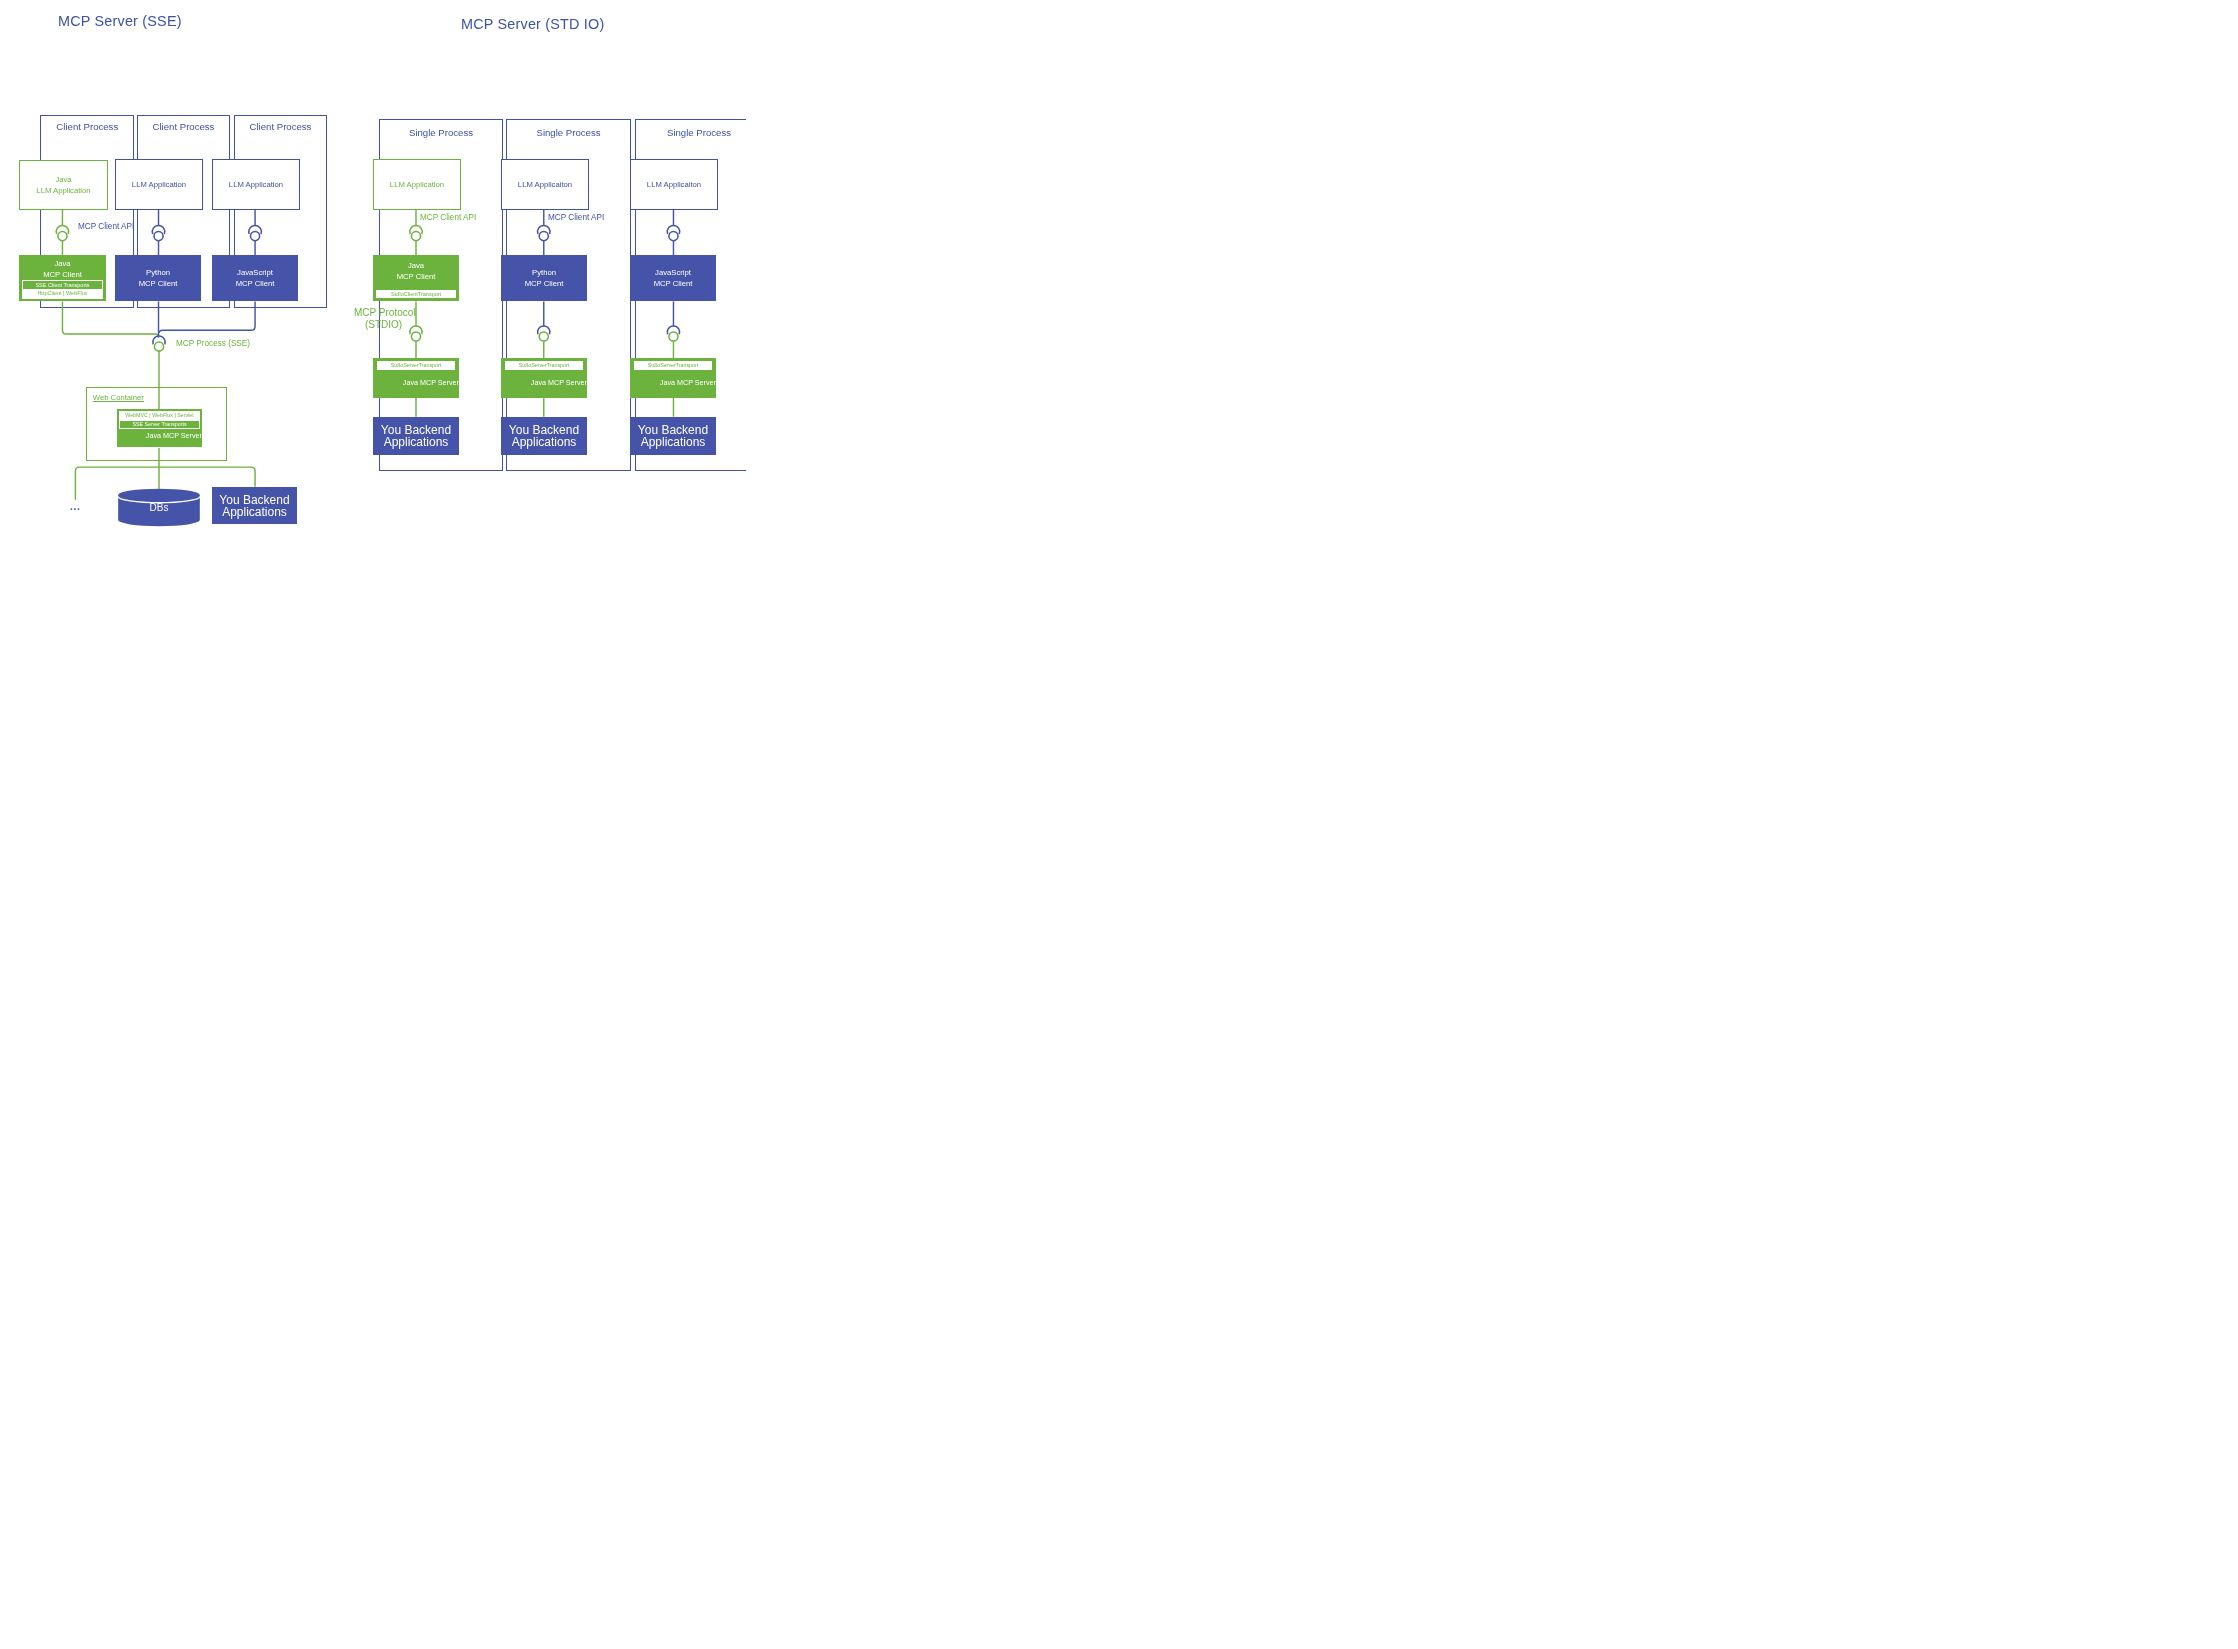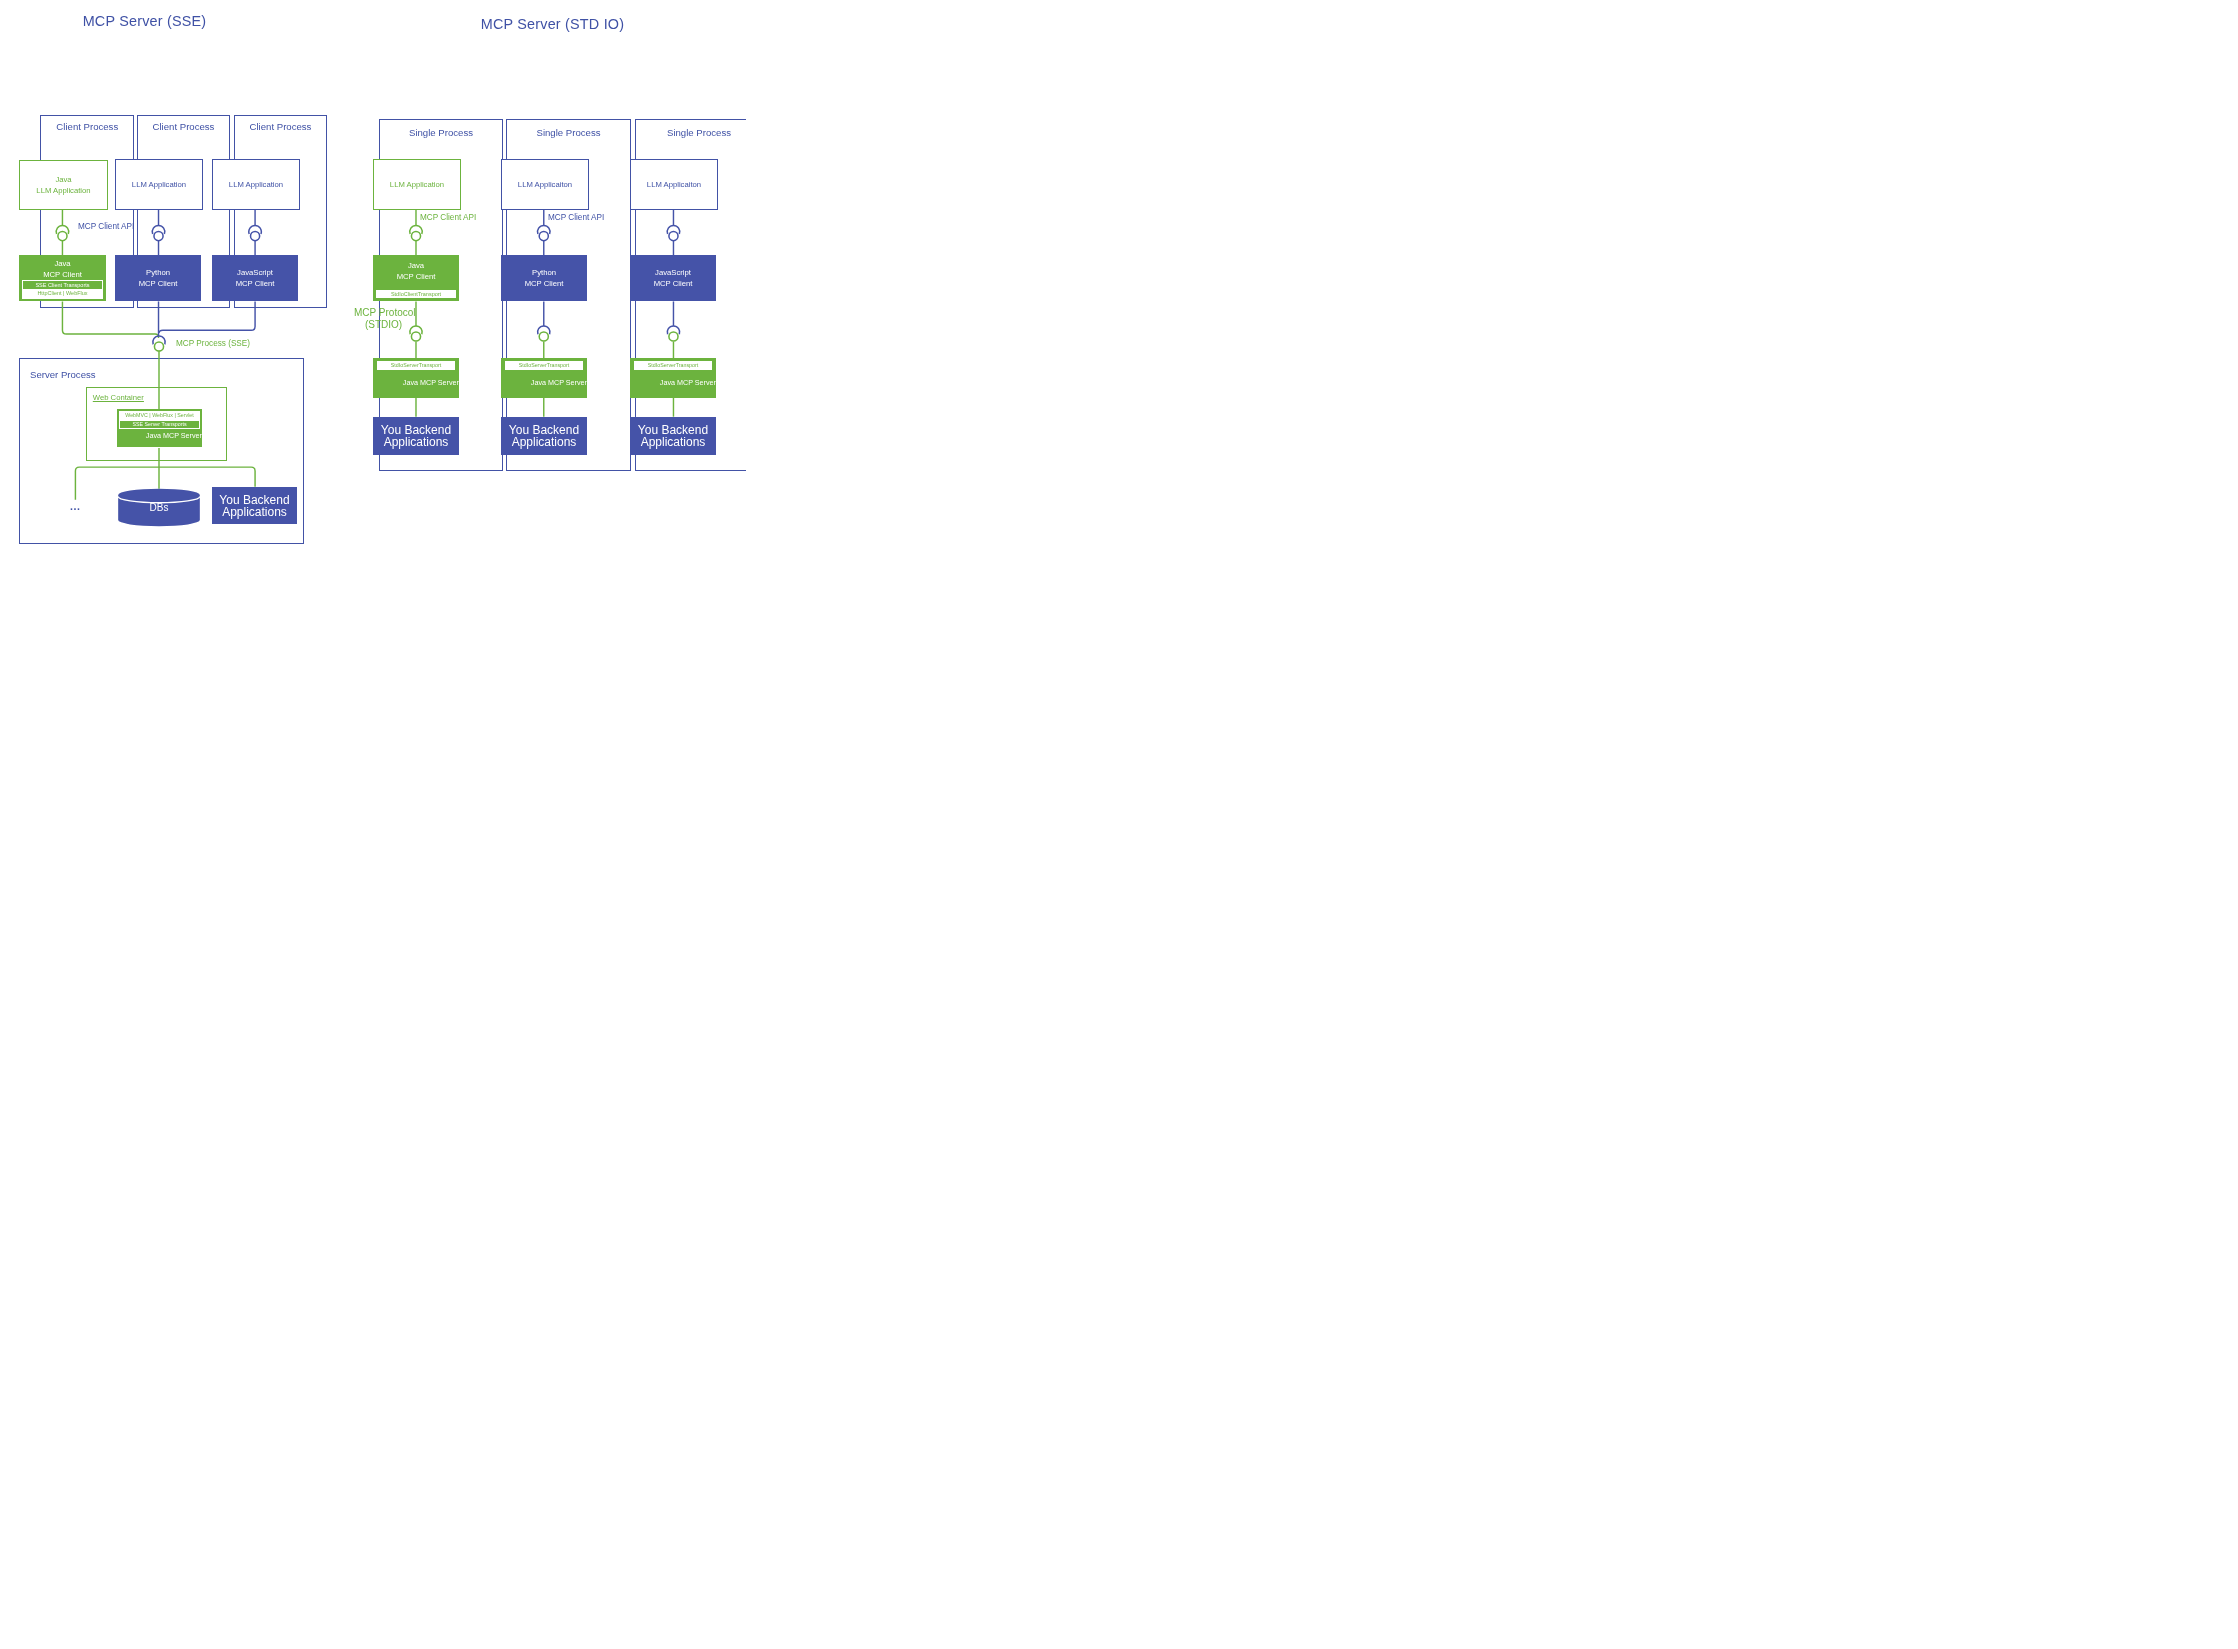--- a/index.html
+++ b/index.html
@@ -2,21 +2,21 @@
 <html style="font-size:7.7px"><head>
 <meta charset="utf-8">
 <style>
   html,body{margin:0;padding:0;background:#ffffff;}
   body{font-family:"Liberation Sans","DejaVu Sans",sans-serif;}
   #canvas{position:relative;width:746px;height:550px;background:#fff;overflow:hidden;}
   .abs{position:absolute;}
   .z1{z-index:1;} .z10{z-index:10;}
   svg.layer{position:absolute;left:0;top:0;z-index:5;pointer-events:none;}
 
-  .title{color:#3f51a5;font-size:14.4px;font-weight:500;text-align:center;letter-spacing:0.2px;}
+  .title{color:#3f51a5;font-size:14.4px;font-weight:500;letter-spacing:0.2px;}
   .proc-box{border:1px solid #4252a6;background:transparent;margin-left:24px;}
   .proc-label{color:#3f51a5;font-size:9.6px;text-align:center;font-weight:500;}
 
   .llm-box{display:flex;flex-direction:column;align-items:center;justify-content:center;background:#fff;}
   .llm-green{border:1px solid #6cb33e;color:#6cb33e;}
   .llm-blue{border:1px solid #4252a6;color:#3f51a5;}
   .llm-box div{font-size:7.7px;line-height:11px;}
 
   .fill-green{background:#6cb33e;color:#fff;}
   .fill-blue{background:#4553a8;color:#fff;}
@@ -196,23 +196,20 @@
     <div class="nm">Python</div>
     <div class="nm">MCP Client</div>
   </div>
   <div class="abs client-box client-blue-center fill-blue z10" style="left:212px;top:255px;width:86px;height:46px;">
     <div class="nm">JavaScript</div>
     <div class="nm">MCP Client</div>
   </div>
 
   <div class="abs api-label green-text z10" style="left:176px;top:339px;">MCP Process (SSE)</div>
 
-  <div class="abs server-process z1" style="left:19px;top:358px;width:283px;height:184px;">
-    <div class="sp-label" style="margin:10px 0 0 10px;">Server Process</div>
-  </div>
   <div class="abs web-container z1" style="left:86px;top:387px;width:139px;height:72px;">
     <div class="wc-label" style="margin:4.8px 0 0 5.8px;">Web Container</div>
   </div>
   <div class="abs jms-box z10" style="left:117px;top:409px;width:85px;height:38px;">
     <div class="jms-strips">
       <div class="strip white-bg">WebMVC | WebFlux | Servlet</div>
       <div class="strip green-bg" style="border-top:1px solid #fff;">SSE Server Transports</div>
     </div>
     <div class="jms-name">Java MCP Server</div>
   </div>

